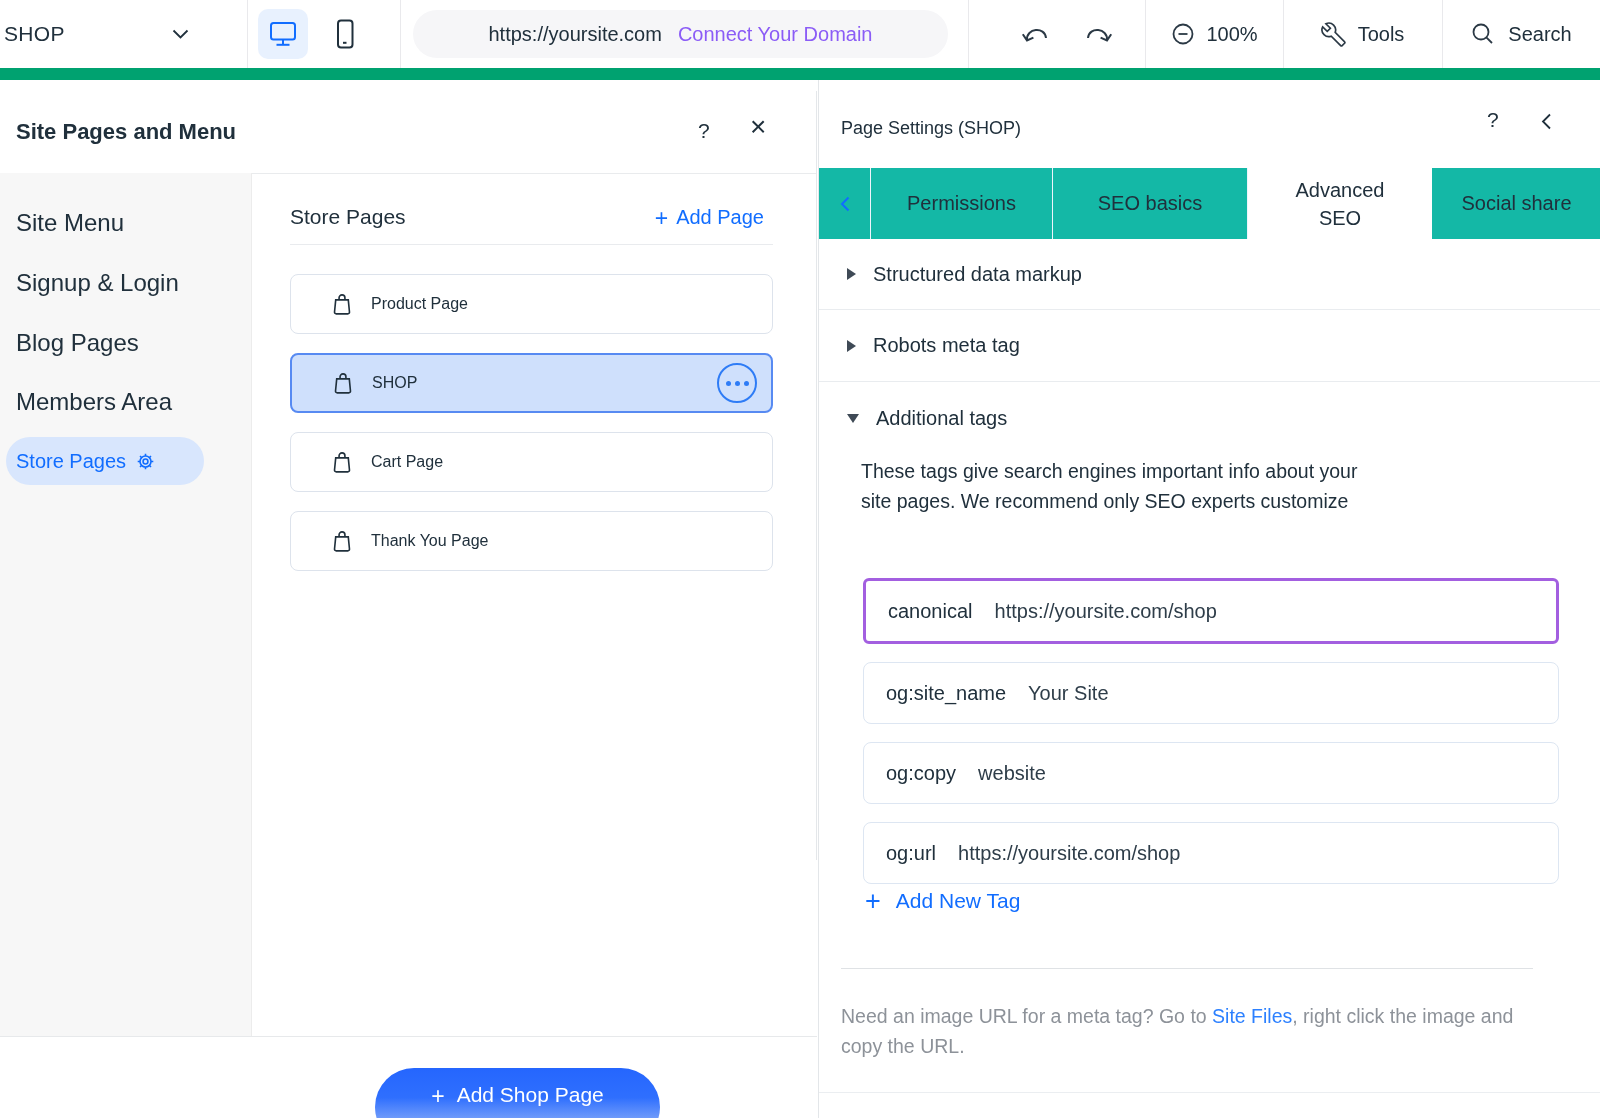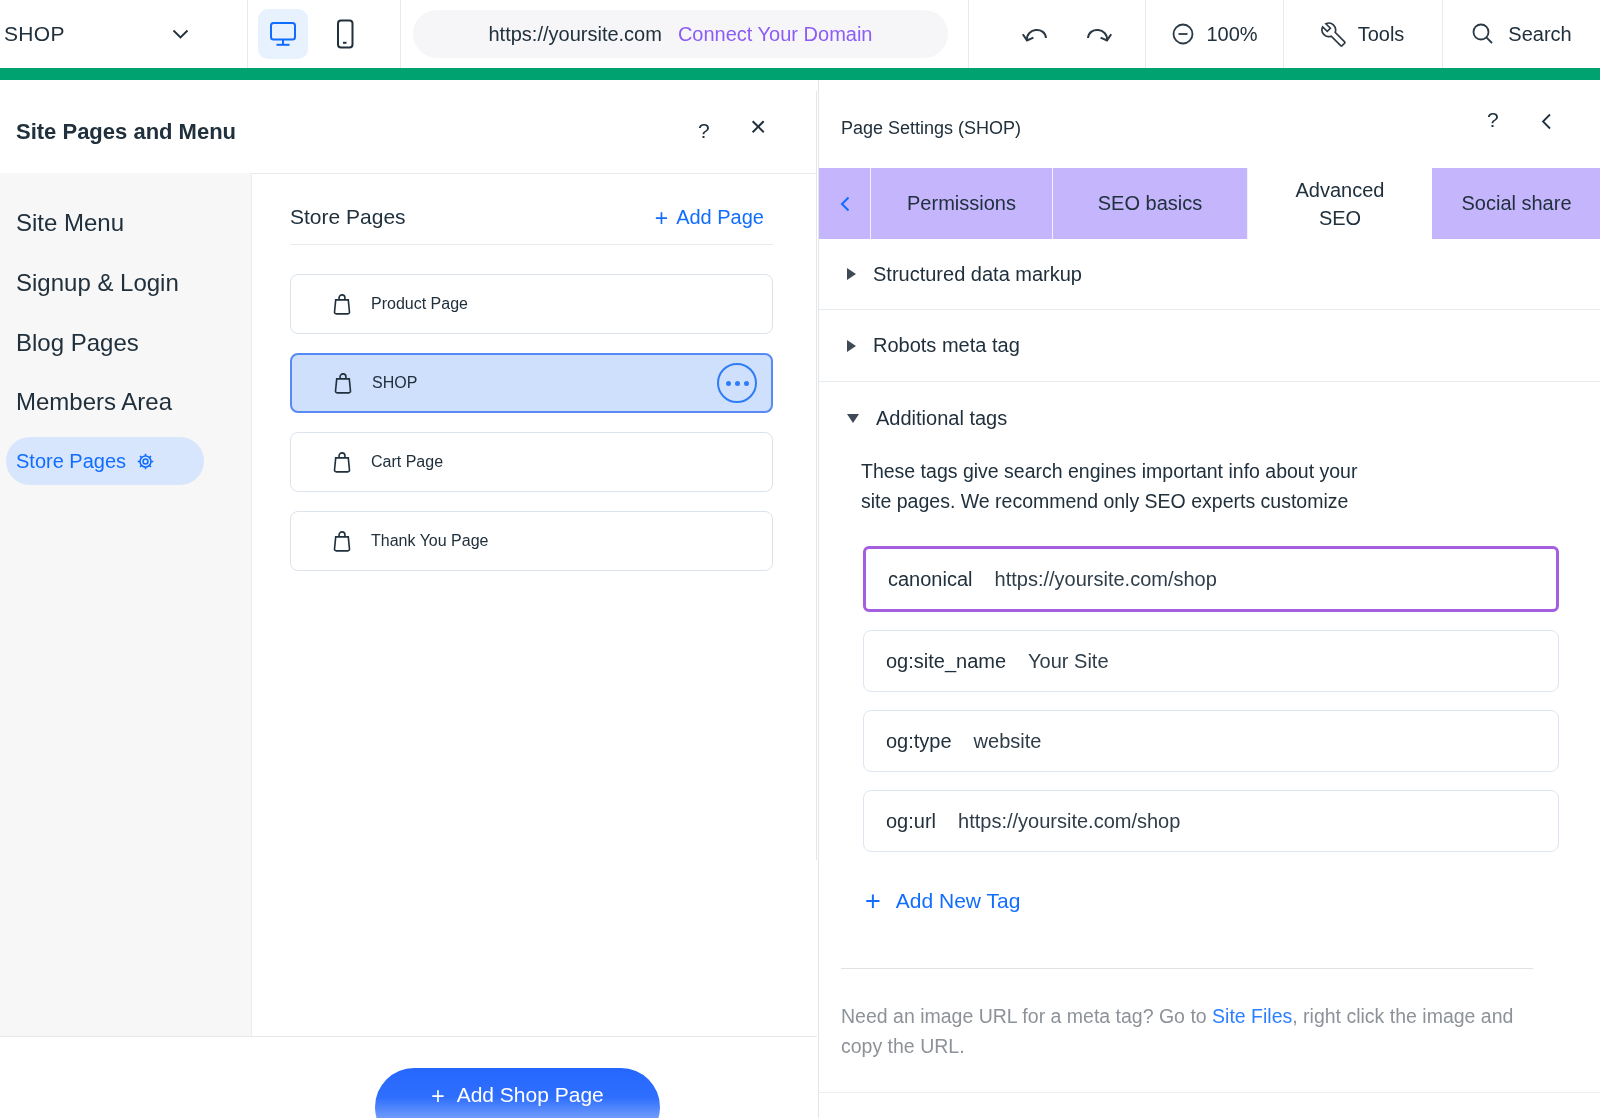--- a/index.html
+++ b/index.html
@@ -45,36 +45,36 @@
   .dots-btn i{width:5px;height:5px;border-radius:50%;background:#2e7cf6;}
   .left-footer-div{position:absolute;left:0;top:945px;width:817px;height:1px;background:#e7e9eb;}
   .add-shop-btn{position:absolute;left:375px;top:977px;width:285px;height:78px;border-radius:39px;background:linear-gradient(180deg,#2566fe 0%,#2f6ffe 38%,#7da4f9 70%,#d9e5fd 92%,#fdfeff 100%);color:#fff;display:flex;justify-content:center;gap:12px;padding-top:15px;font-size:21px;box-sizing:border-box;cursor:pointer;}
   .add-shop-btn .plus{font-size:23px;}
 
   
   .panel-right{position:absolute;top:80px;left:818px;width:782px;height:1038px;background:#fff;border-left:1px solid #e3e6e9;box-sizing:border-box;}
   .pr-title{position:absolute;left:22px;top:38px;font-size:18px;font-weight:400;}
   .pr-help{left:668px;}
   .pr-back{position:absolute;left:722px;top:33px;cursor:pointer;}
-  .tab{position:absolute;top:88px;height:71px;background:#c4b5fd;display:flex;align-items:center;justify-content:center;font-size:20px;border-right:1px solid #eef4fc;box-sizing:border-box;cursor:pointer;text-align:center;}
+  .tab{position:absolute;top:88px;height:71px;background:#14b8a6;display:flex;align-items:center;justify-content:center;font-size:20px;border-right:1px solid #eef4fc;box-sizing:border-box;cursor:pointer;text-align:center;}
   .tab.active{background:#fff;border-right:none;}
   .tab .wrap{display:inline-block;max-width:106px;line-height:28px;}
   .tab-back{left:0;width:52px;}
   .tab-0{left:52px;width:182px;}
   .tab-1{left:234px;width:195px;}
   .tab-2{left:429px;width:184px;}
   .tab-3{left:613px;width:169px;border-right:none;}
   .section-row{position:absolute;left:0;width:782px;display:flex;align-items:center;padding-left:28px;gap:17px;font-size:20px;box-sizing:border-box;cursor:pointer;}
   .row-0{top:159px;height:71px;border-bottom:1px solid #e9ecef;}
   .row-1{top:230px;height:72px;border-bottom:1px solid #e9ecef;}
   .row-2{top:318px;height:40px;}
   .tri-right{width:0;height:0;border-left:9px solid #3f4a56;border-top:6px solid transparent;border-bottom:6px solid transparent;}
   .tri-down{width:0;height:0;border-top:9px solid #3f4a56;border-left:6px solid transparent;border-right:6px solid transparent;}
   .desc{position:absolute;left:42px;top:376px;width:640px;font-size:19.5px;line-height:30px;}
-  .tag-box{position:absolute;left:44px;width:696px;height:62px;border:1px solid #dde6f2;border-radius:8px;background:#fff;display:flex;align-items:center;padding-left:22px;gap:22px;font-size:20px;box-sizing:border-box;cursor:text;}
+  .tag-box{position:absolute;left:44px;width:696px;height:62px;border:1px solid #dde6f2;border-radius:8px;background:#fff;display:flex;align-items:center;padding-left:22px;gap:22px;font-size:20px;box-sizing:border-box;cursor:text;margin-top:32px;}
   .tag-box.highlight{top:466px;height:66px;border:3px solid #a35fe0;border-radius:6px;}
   .tag-box .val{color:#2e3d49;}
   .box-1{top:550px;}
   .box-2{top:630px;}
   .box-3{top:710px;}
   .add-tag{position:absolute;left:46px;top:800px;height:42px;display:flex;align-items:center;gap:15px;color:#116dff;cursor:pointer;}
   .add-tag .plus{font-size:27px;font-weight:400;}
   .add-tag .txt{font-size:21px;}
   .pr-div1{position:absolute;left:22px;top:888px;width:692px;height:1px;background:#dfe2e5;}
   .pr-note{position:absolute;left:22px;top:921px;width:716px;font-size:19.5px;line-height:30px;color:#8d9299;}
@@ -298,21 +298,21 @@
 
     <div class="tag-box highlight">
       <span>canonical</span>
       <span class="val">https://yoursite.com/shop</span>
     </div>
     <div class="tag-box box-1">
       <span>og:site_name</span>
       <span class="val">Your Site</span>
     </div>
     <div class="tag-box box-2">
-      <span>og:type</span>
+      <span>og:copy</span>
       <span class="val">website</span>
     </div>
     <div class="tag-box box-3">
       <span>og:url</span>
       <span class="val">https://yoursite.com/shop</span>
     </div>
 
     <div class="add-tag">
       <span class="plus">+</span>
       <span class="txt">Add New Tag</span>

